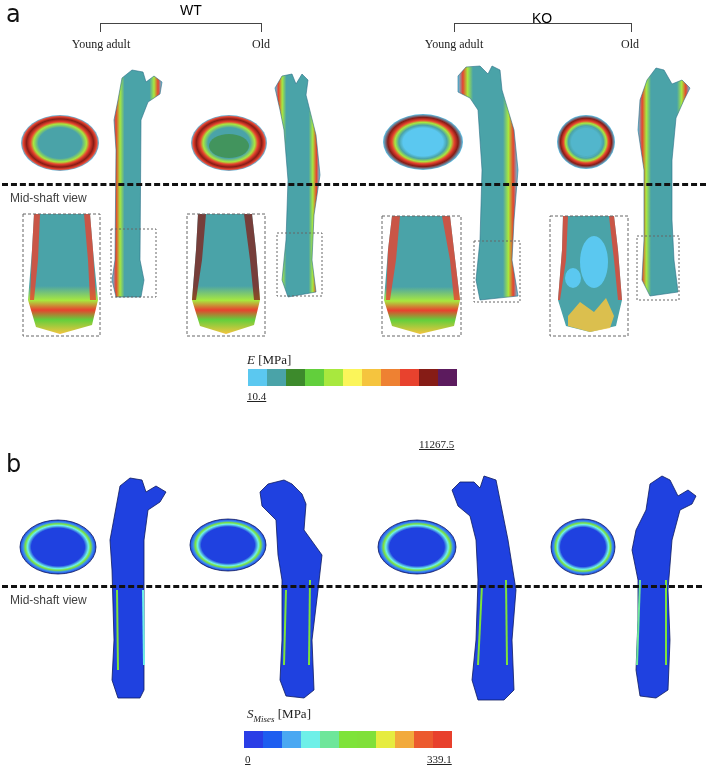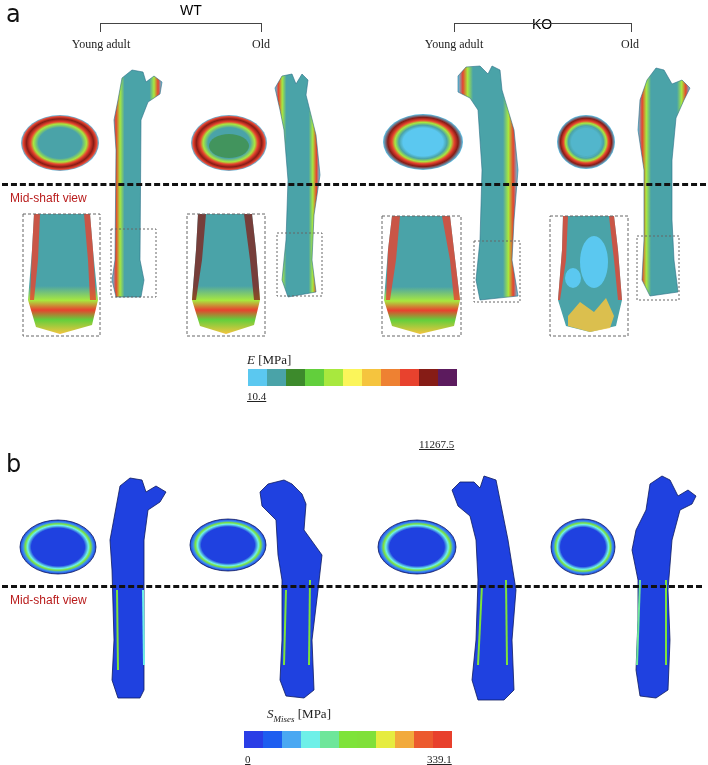--- a/index.html
+++ b/index.html
@@ -3,38 +3,38 @@
 <meta charset="utf-8">
 <style>
   html, body { margin: 0; padding: 0; background: #ffffff; }
   body { width: 708px; height: 765px; position: relative; overflow: hidden; font-family: "Liberation Sans", sans-serif; }
   .abs { position: absolute; }
   .panel-letter { font-family: "DejaVu Sans", sans-serif; font-size: 24px; color: #111; }
   .group-label { font-family: "Liberation Sans", sans-serif; font-size: 14px; color: #000000; transform: translateX(-50%); }
   .sub-label { font-family: "Liberation Serif", serif; font-size: 12px; color: #222; transform: translateX(-50%); white-space: nowrap; }
   .bracket { border: 1px solid #444; border-bottom: none; height: 8px; }
   .midshaft-line { height: 0; border-top: 3px dashed #111; }
-  .midshaft-label { font-size: 12px; color: #b91c1c; }
+  .midshaft-label { font-size: 12px; color: #404040; }
   .cbar { display: flex; height: 17px; }
   .cbar span { flex: 1; }
   .cbar-title { font-family: "Liberation Serif", serif; font-size: 13px; color: #222; }
   .cbar-tick { font-family: "Liberation Serif", serif; font-size: 11px; color: #222; text-decoration: underline; }
   svg { position: absolute; overflow: visible; }
 </style>
 </head>
 <body>
 
 <div class="abs panel-letter" style="left:6px; top:0px;">a</div>
 
 <div class="abs group-label" style="left:191px; top:2px;">WT</div>
 <div class="abs bracket" style="left:100px; top:23px; width:160px;"></div>
 <div class="abs sub-label" style="left:101px; top:37px;">Young adult</div>
 <div class="abs sub-label" style="left:261px; top:37px;">Old</div>
 
-<div class="abs group-label" style="left:542px; top:16px;">KO</div>
+<div class="abs group-label" style="left:542px; top:10px;">KO</div>
 <div class="abs bracket" style="left:454px; top:23px; width:176px;"></div>
 <div class="abs sub-label" style="left:454px; top:37px;">Young adult</div>
 <div class="abs sub-label" style="left:630px; top:37px;">Old</div>
 
 <svg width="708" height="350" style="left:0; top:0;">
   <defs>
     <radialGradient id="csA" cx="50%" cy="50%" r="50%">
       <stop offset="0%" stop-color="#4aa3a8"></stop>
       <stop offset="55%" stop-color="#4aa3a8"></stop>
       <stop offset="68%" stop-color="#a8e83e"></stop>
@@ -168,21 +168,21 @@
 
   <ellipse cx="583" cy="107" rx="32" ry="28" fill="url(#csB)" stroke="#0c1a60" stroke-width="0.8"></ellipse>
   <path d="M650,44 L662,36 L670,40 L678,56 L688,50 L696,56 L692,64 L680,70 L672,100 L668,150 L670,200 L668,250 L656,258 L640,256 L636,230 L638,180 L638,140 L632,110 L636,90 L646,70 Z" fill="#1f41e0" stroke="#0c1a60" stroke-width="0.8"></path>
   <path d="M640,140 L637,225" stroke="#6ee69a" stroke-width="2"></path>
   <path d="M666,140 L666,225" stroke="#7ee33a" stroke-width="2"></path>
 </svg>
 
 <div class="abs midshaft-line" style="left:2px; top:585px; width:700px;"></div>
 <div class="abs midshaft-label" style="left:10px; top:593px;">Mid-shaft view</div>
 
-<div class="abs cbar-title" style="left:247px; top:706px;margin-left:20px;">
+<div class="abs cbar-title" style="left:247px; top:706px;">
   <i>S</i><sub style="font-size:9px;"><i>Mises</i></sub>
   <span>[MPa]</span>
 </div>
 <div class="abs cbar" style="left:244px; top:731px; width:208px;">
   <span style="background:#2a3ee6"></span>
   <span style="background:#1e5ef0"></span>
   <span style="background:#4aa8f2"></span>
   <span style="background:#6ef0e8"></span>
   <span style="background:#6ee69a"></span>
   <span style="background:#7ee33a"></span>

